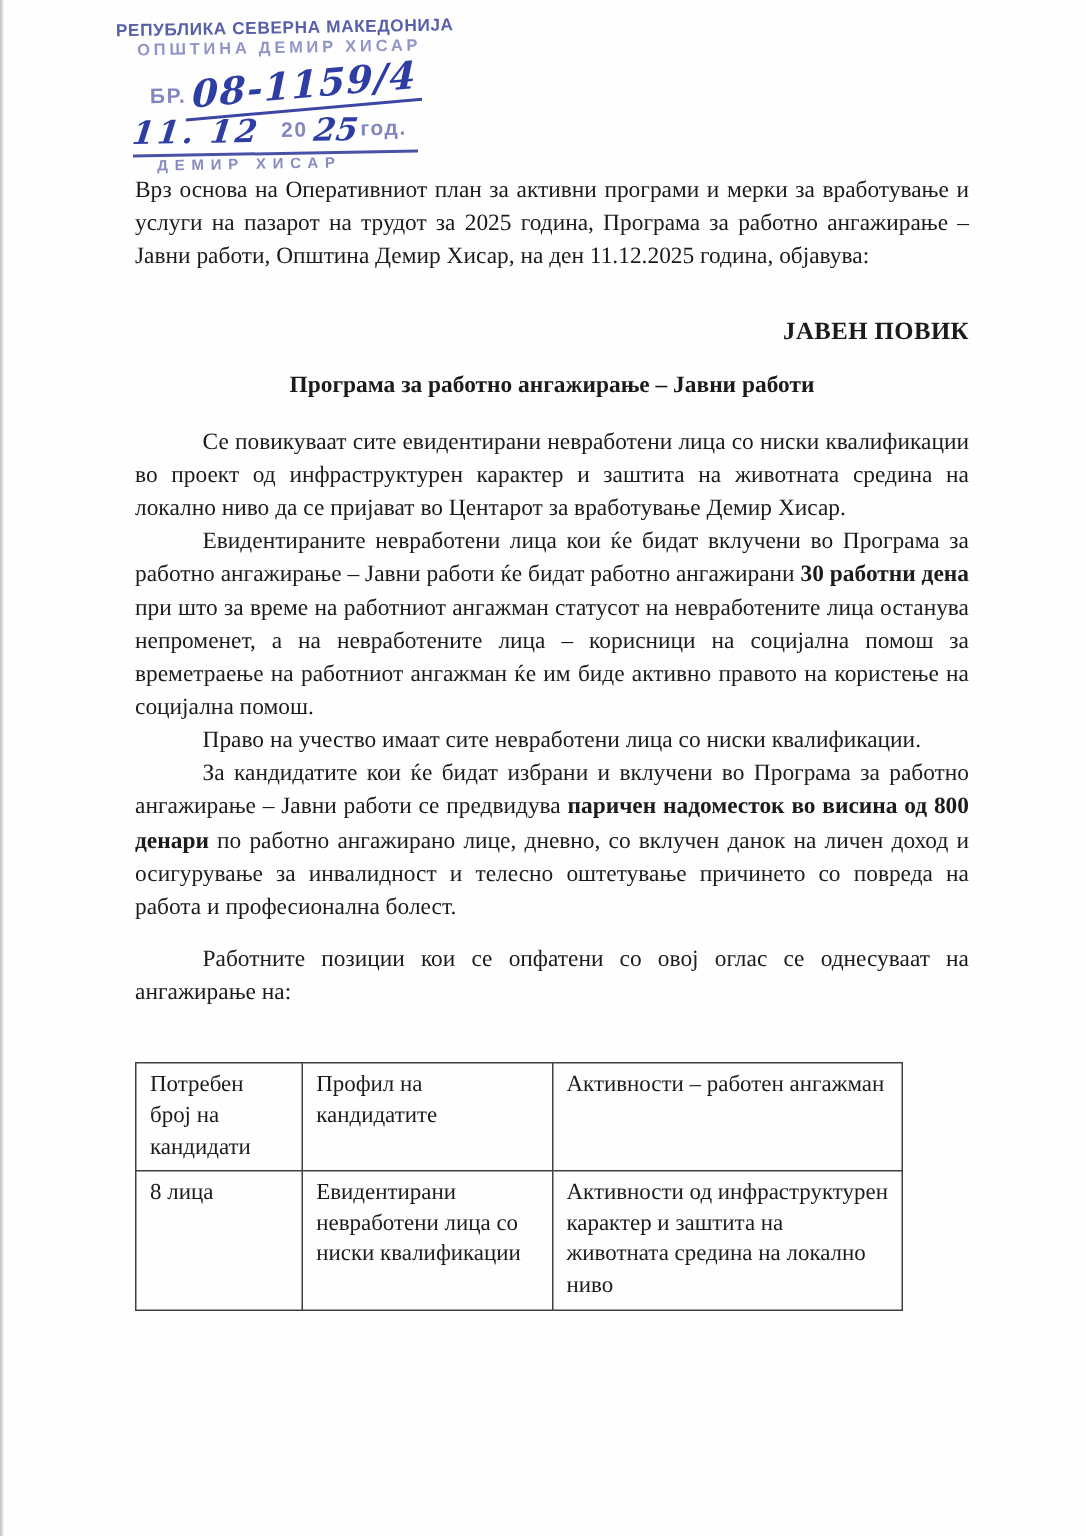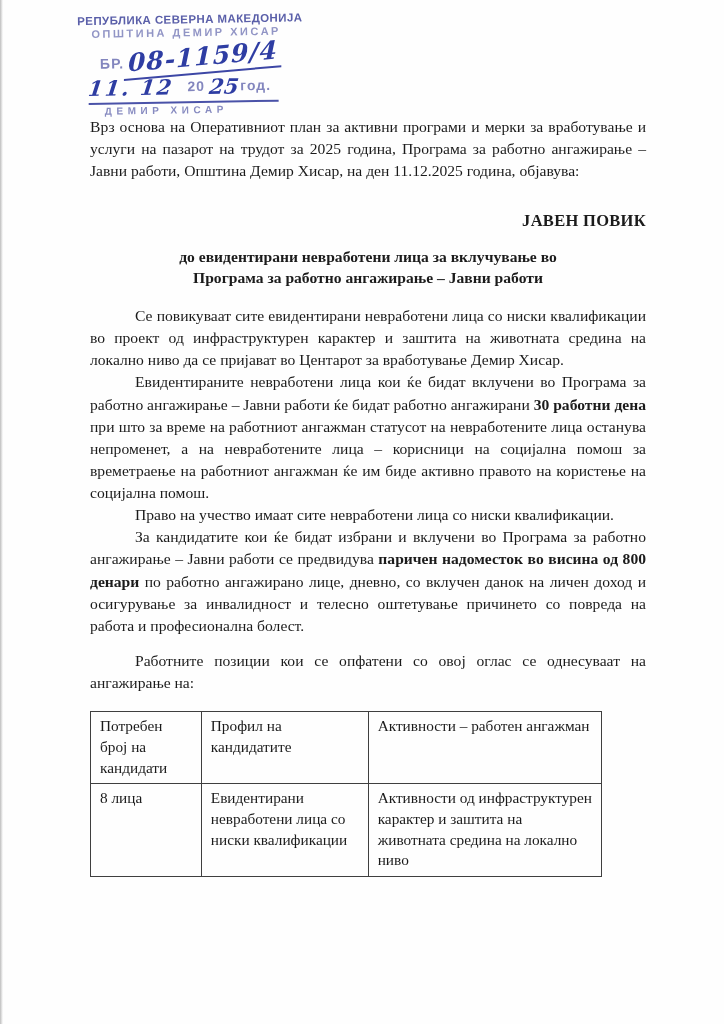--- a/index.html
+++ b/index.html
@@ -128,21 +128,21 @@
     font-weight: bold;
     font-size: 15.6px;
     margin-top: 13px;
     line-height: 1.35;
   }
   .bold { font-weight: bold; }
   
   table.positions {
     border-collapse: collapse;
     width: 512px;
-    margin-top: 17px;
+    margin-top: 35px;
     font-size: 15.3px;
     line-height: 1.35;
   }
   table.positions th, table.positions td {
     border: 1.6px solid #3f3f3f;
     padding: 4px 8px 5px 9px;
     font-weight: normal;
     vertical-align: top;
     text-align: left;
   }
@@ -181,21 +181,20 @@
   <div class="stamp-place">ДЕМИР ХИСАР</div>
 </div>
 
 <div class="doc">
 
   <p>Врз основа на Оперативниот план за активни програми и мерки за вработување и услуги на пазарот на трудот за 2025 година, Програма за работно ангажирање – Јавни работи, Општина Демир Хисар, на ден 11.12.2025 година, објавува:</p>
 
   <div class="doc-title">ЈАВЕН ПОВИК</div>
 
   <div class="doc-subtitle">
-    <div>до евидентирани невработени лица за вклучување во</div>
     <div>Програма за работно ангажирање – Јавни работи</div>
   </div>
 
   <p class="ind sp" style="margin-top:17px">Се повикуваат сите евидентирани невработени лица со ниски квалификации во проект од инфраструктурен карактер и заштита на животната средина на локално ниво да се пријават во Центарот за вработување Демир Хисар.</p>
 
   <p class="ind sp"><span>Евидентираните невработени лица кои ќе бидат вклучени во Програма за работно ангажирање – Јавни работи ќе бидат работно ангажирани </span><span class="bold">30 работни дена</span><span> при што за време на работниот ангажман статусот на невработените лица останува непроменет, а на невработените лица – корисници на социјална помош за времетраење на работниот ангажман ќе им биде активно правото на користење на социјална помош.</span></p>
 
   <p class="ind sp">Право на учество имаат сите невработени лица со ниски квалификации.</p>
 
   <p class="ind sp"><span>За кандидатите кои ќе бидат избрани и вклучени во Програма за работно ангажирање – Јавни работи се предвидува </span><span class="bold">паричен надоместок во висина од 800 денари</span><span> по работно ангажирано лице, дневно, со вклучен данок на личен доход и осигурување за инвалидност и телесно оштетување причинето со повреда на работа и професионална болест.</span></p>

